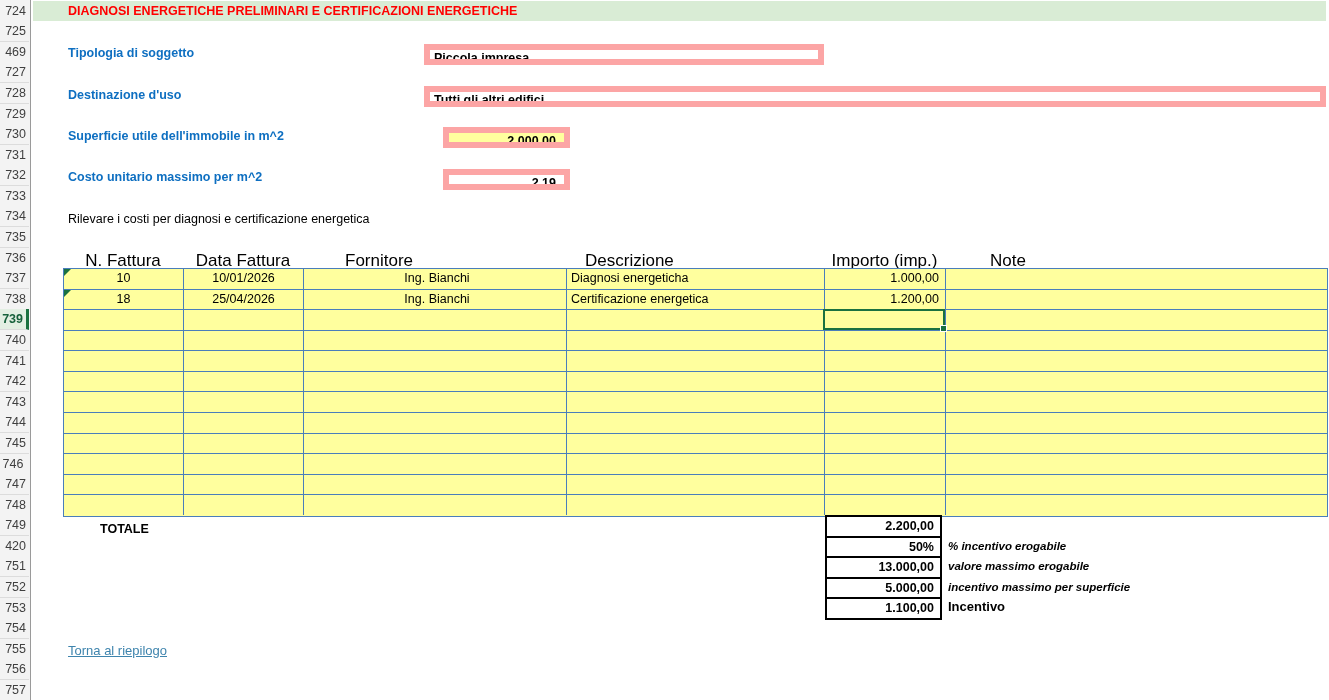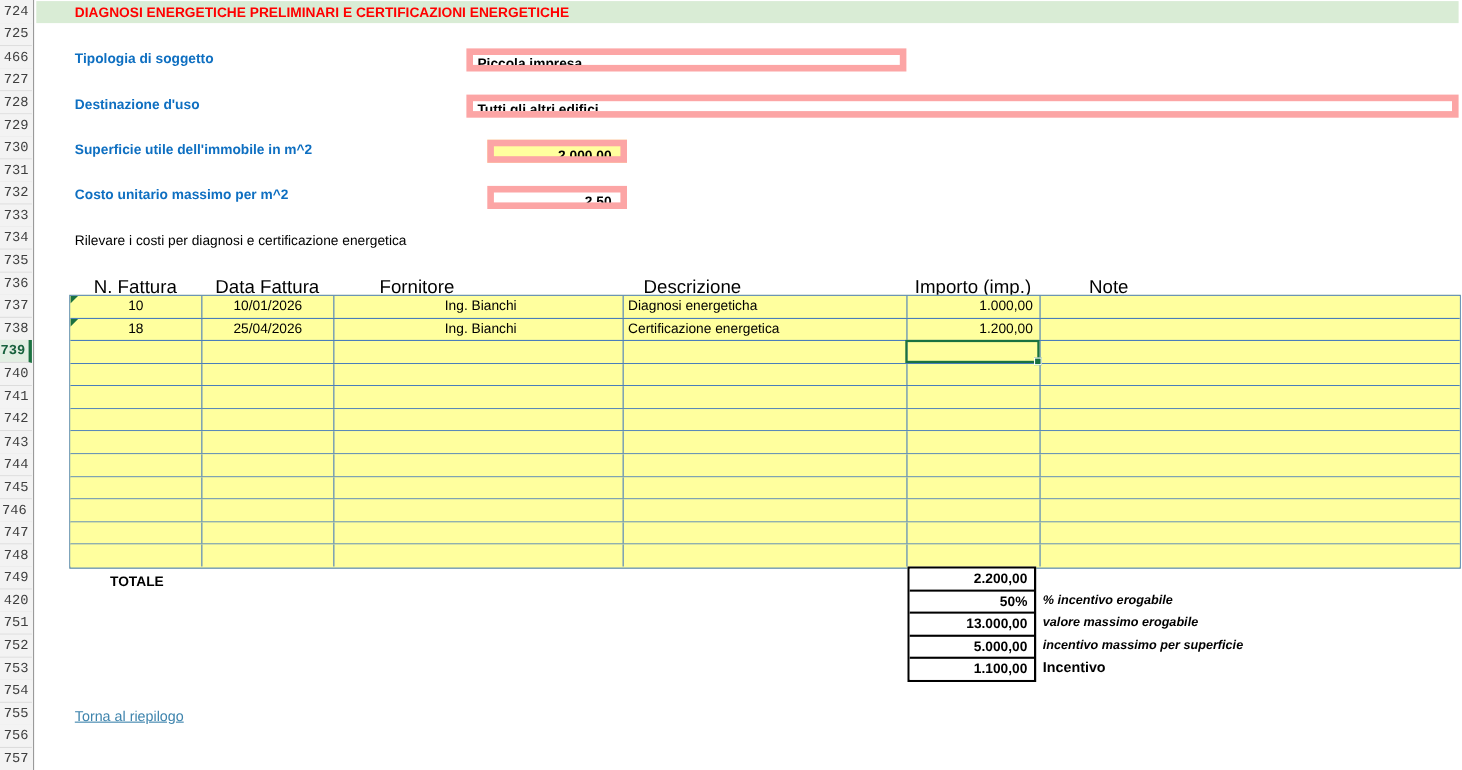--- a/index.html
+++ b/index.html
@@ -3,21 +3,21 @@
 <meta charset="utf-8">
 <style>
   html,body{margin:0;padding:0;background:#fff;}
   #canvas{
     position:relative;width:1329px;height:700px;overflow:hidden;
     font-family:"Liberation Sans",sans-serif;font-size:12.5px;color:#000;
     background:#fff;
   }
   
   #rowheads{position:absolute;left:0;top:0;width:30px;height:700px;
-    background:#f3f3f3;border-right:1px solid #9a9a9a;font-family:Liberation Mono, monospace;}
+    background:#f3f3f3;border-right:1px solid #9a9a9a;}
   .rownum{position:absolute;left:0;width:26px;height:20px;line-height:20px;
     text-align:right;padding-right:3px;color:#3f3f3f;font-size:12.5px;
     border-bottom:1px solid #dcdcdc;background:#f3f3f3;}
   .rownum.selected{background:#e3efe3;color:#17613c;font-weight:bold;
     border-right:3px solid #1a7140;width:23px;}
   
   .titleband{position:absolute;left:33px;top:1px;width:1293px;height:20px;
     background:#d9ecd5;}
   .titletext{position:absolute;left:35px;top:0;line-height:20px;
     color:#ff0000;font-weight:bold;font-size:12.5px;white-space:nowrap;}
@@ -65,21 +65,21 @@
     text-decoration:underline;font-size:13px;cursor:pointer;white-space:nowrap;}
 </style>
 </head>
 <body>
 
 <div id="canvas">
 
   <div id="rowheads">
       <div class="rownum" style="top: 0.6px;">724</div>
       <div class="rownum" style="top: 21.188px;">725</div>
-      <div class="rownum" style="top: 41.776px;">466</div>
+      <div class="rownum" style="top: 41.776px;">469</div>
       <div class="rownum" style="top: 62.364px;">727</div>
       <div class="rownum" style="top: 82.952px;">728</div>
       <div class="rownum" style="top: 103.54px;">729</div>
       <div class="rownum" style="top: 124.128px;">730</div>
       <div class="rownum" style="top: 144.716px;">731</div>
       <div class="rownum" style="top: 165.304px;">732</div>
       <div class="rownum" style="top: 185.892px;">733</div>
       <div class="rownum" style="top: 206.48px;">734</div>
       <div class="rownum" style="top: 227.068px;">735</div>
       <div class="rownum" style="top: 247.656px;">736</div>
@@ -111,21 +111,21 @@
   </div>
 
   <div class="flabel" style="top:46px;">Tipologia di soggetto</div>
   <div class="flabel" style="top:88px;">Destinazione d'uso</div>
   <div class="flabel" style="top:129px;">Superficie utile dell'immobile in m^2</div>
   <div class="flabel" style="top:170px;">Costo unitario massimo per m^2</div>
 
   <div class="fbox textL" style="left:424px;top:44px;width:400px;">Piccola impresa</div>
   <div class="fbox textL" style="left:424px;top:86px;width:902px;">Tutti gli altri edifici</div>
   <div class="fbox numR" style="left:443px;top:127px;width:127px;background:#ffff9e;">2.000,00</div>
-  <div class="fbox numR" style="left:443px;top:169px;width:127px;">2,50</div>
+  <div class="fbox numR" style="left:443px;top:169px;width:127px;">2,19</div>
 
   <div class="plain" style="top:212px;">Rilevare i costi per diagnosi e certificazione energetica</div>
 
   <div class="hdr" style="left:63px;width:120px;text-align:center;">N. Fattura</div>
   <div class="hdr" style="left:183px;width:120px;text-align:center;">Data Fattura</div>
   <div class="hdr" style="left:345px;">Fornitore</div>
   <div class="hdr" style="left:585px;">Descrizione</div>
   <div class="hdr" style="left:824px;width:121px;text-align:center;">Importo (imp.)</div>
   <div class="hdr" style="left:990px;">Note</div>
 

